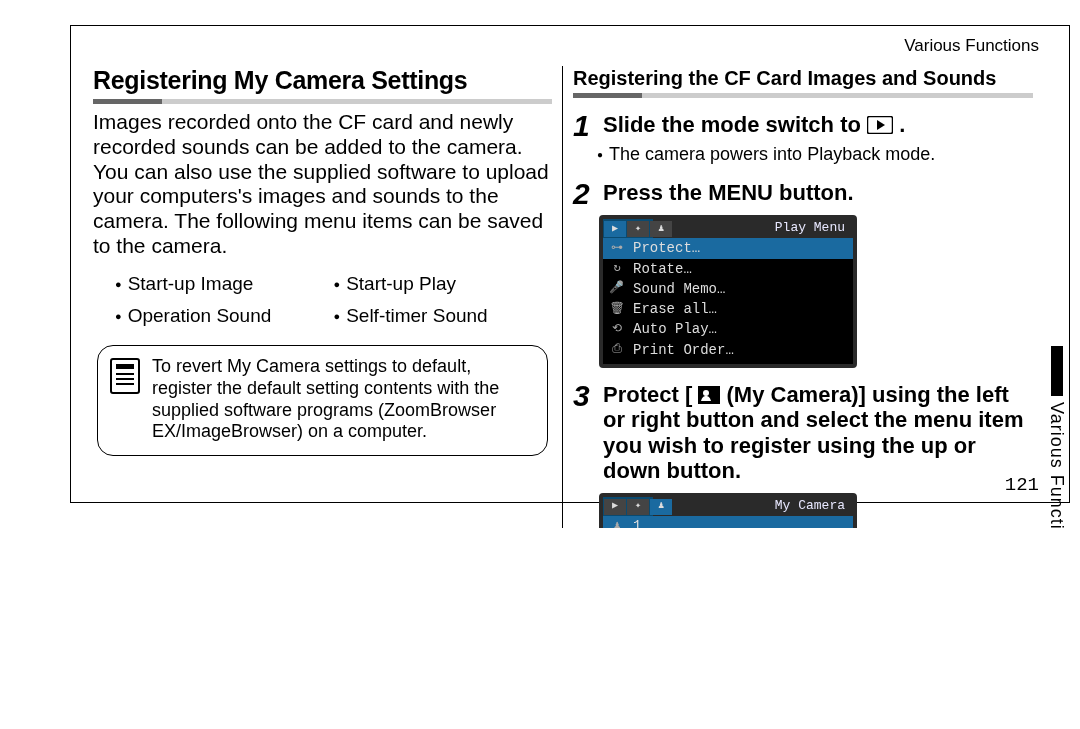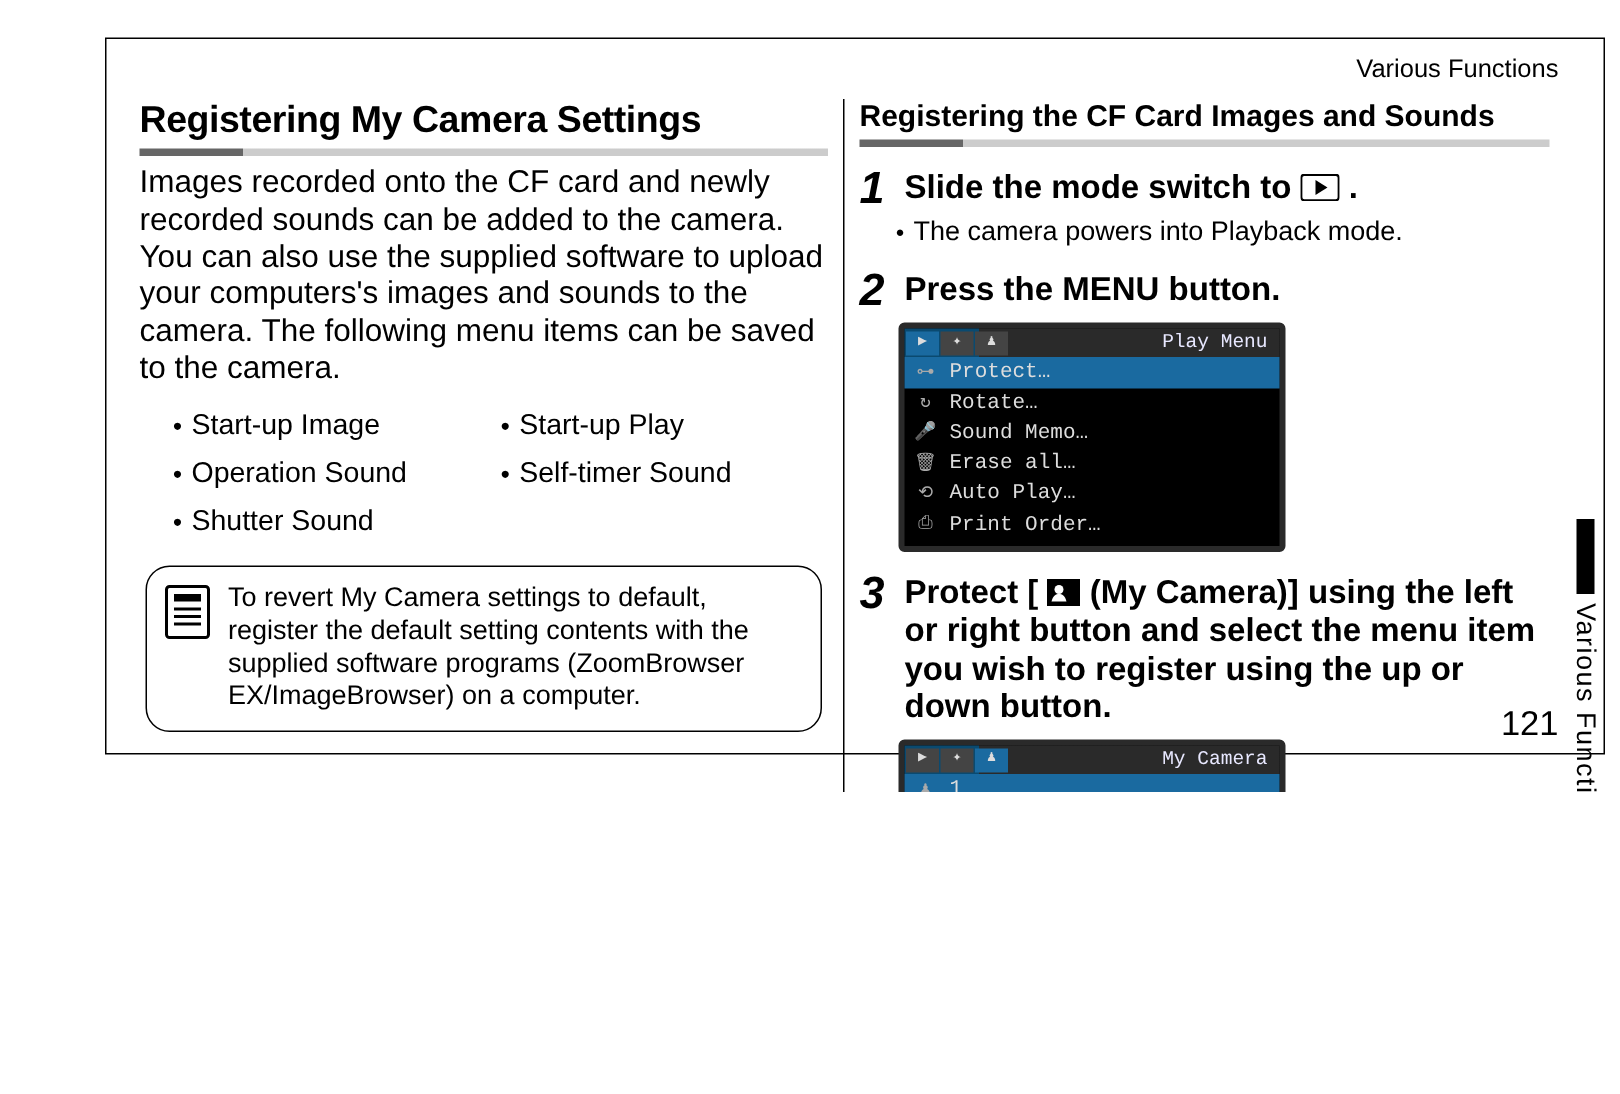--- a/index.html
+++ b/index.html
@@ -181,21 +181,22 @@
     align-items: center;
     gap: 8px;
     padding: 0 6px;
   }
   .lcd .lcd-row.sel { background: #1a6aa0; }
   .lcd .mi { width: 16px; text-align: center; color: #aaa; font-size: 12px; }
   .page-num {
     position: absolute;
     right: 30px;
     bottom: 6px;
-    font-size: 23px;
+    font-size: 19px;
+    font-family: Liberation Mono, monospace;
   }
   .side-tab {
     position: absolute;
     right: 2px;
     top: 320px;
     display: flex;
     flex-direction: column;
     align-items: center;
     gap: 6px;
   }
@@ -224,21 +225,20 @@
         <h1 class="section-title">Registering My Camera Settings</h1>
         <div class="rule"></div>
 
         <p class="intro">Images recorded onto the CF card and newly recorded sounds can be added to the camera. You can also use the supplied software to upload your computers's images and sounds to the camera. The following menu items can be saved to the camera.</p>
 
         <ul class="two-col-list">
           <li>Start-up Image</li>
           <li>Start-up Play</li>
           <li>Operation Sound</li>
           <li>Self-timer Sound</li>
-          <li>Shutter Sound</li>
         </ul>
 
         <div class="note-box">
           <svg width="30" height="36" viewBox="0 0 30 36">
             <rect x="1" y="1" width="28" height="34" rx="2" fill="none" stroke="#000" stroke-width="2"></rect>
             <rect x="6" y="6" width="18" height="5" fill="#000"></rect>
             <line x1="6" y1="16" x2="24" y2="16" stroke="#000" stroke-width="2"></line>
             <line x1="6" y1="21" x2="24" y2="21" stroke="#000" stroke-width="2"></line>
             <line x1="6" y1="26" x2="24" y2="26" stroke="#000" stroke-width="2"></line>
           </svg>

